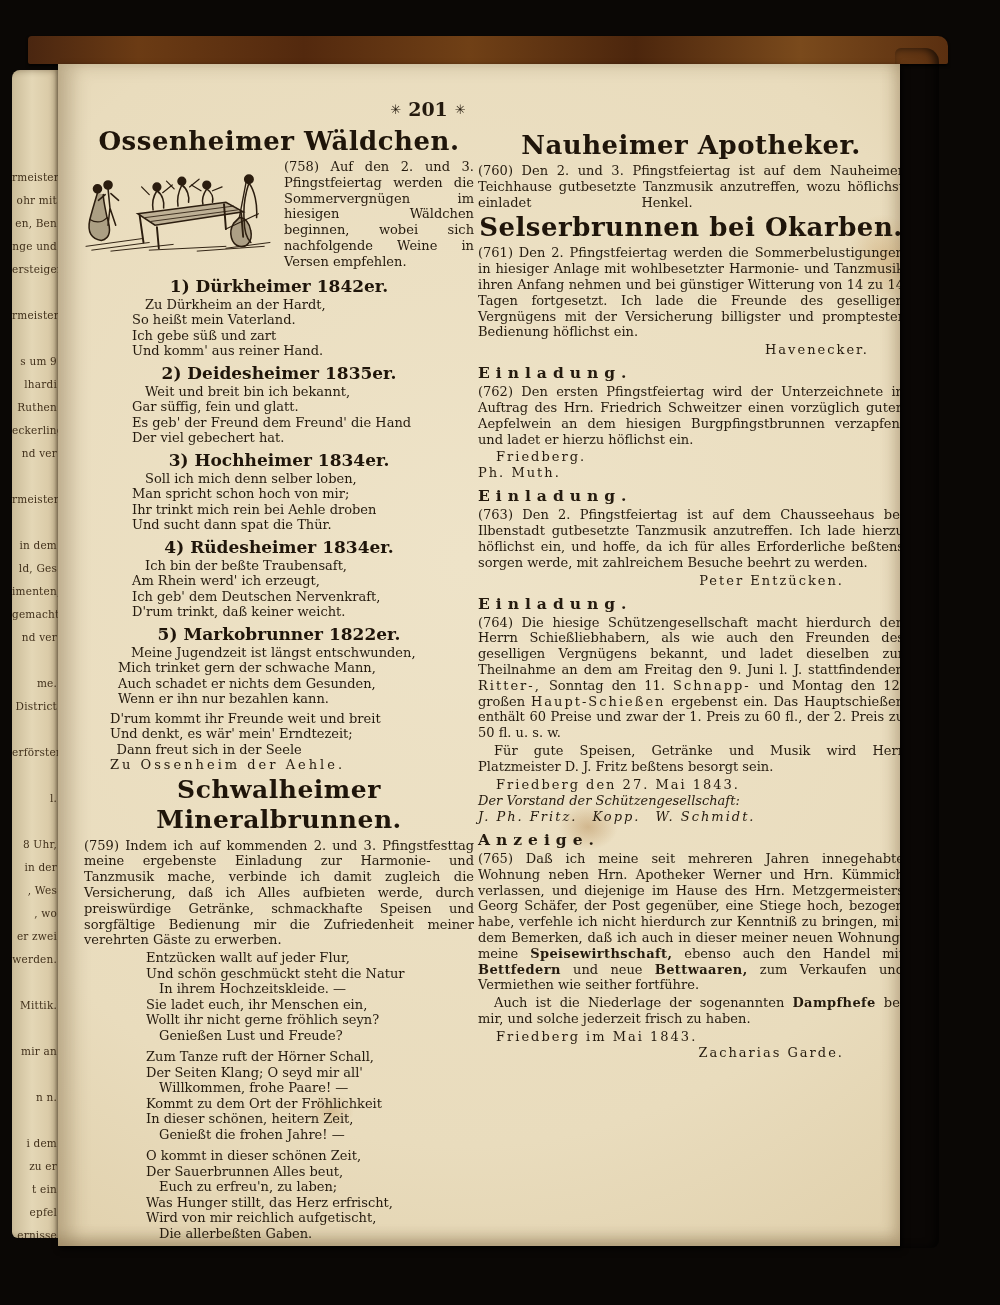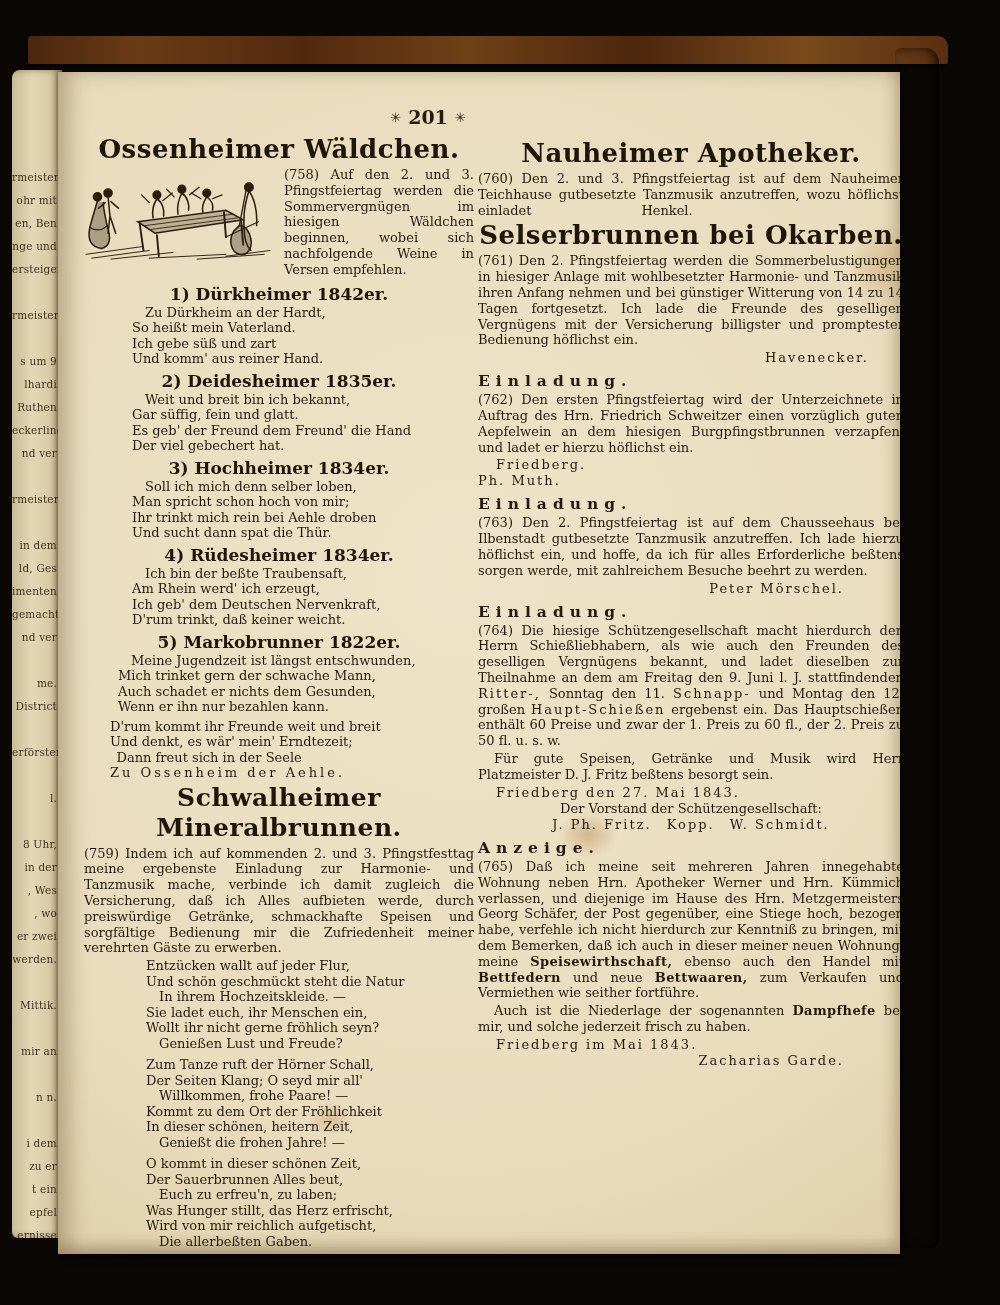--- a/index.html
+++ b/index.html
@@ -13,21 +13,21 @@
   .edge-right{position:absolute;left:895px;top:48px;width:44px;height:1200px;border-radius:6px 14px 8px 4px;
     background:linear-gradient(180deg,#6e3d16 0%,#4c260c 14%,#6b3b16 30%,#552c0e 46%,#73421a 62%,#4e280d 78%,#6838142 100%),
                linear-gradient(90deg,#5c3012,#3c1d08);
     box-shadow:inset -4px 0 8px rgba(0,0,0,.7);}
   
   .prev-page{position:absolute;left:12px;top:70px;width:50px;height:1168px;background:linear-gradient(90deg,#cbbc99,#e4d7b6 40%,#d7c7a3 85%,#b5a47e);
     border-radius:8px 0 0 6px;overflow:hidden;box-shadow:inset -6px 0 7px rgba(60,40,15,.45);}
   .prev-frag{white-space:pre-line;font-size:10.5px;line-height:23px;color:#41301b;text-align:right;
     padding:96px 5px 0 0;letter-spacing:.2px;}
   
-  .page{position:absolute;left:58px;top:72px;width:842px;height:1182px;overflow:hidden;
+  .page{position:absolute;left:58px;top:64px;width:842px;height:1182px;overflow:hidden;
     background:radial-gradient(ellipse 120% 90% at 48% 42%,#eee3c8 0%,#e9dcbd 55%,#ddcca6 85%,#cfbd93 100%);
     box-shadow:inset 14px 0 18px rgba(80,55,20,.25), inset -6px -8px 14px rgba(90,60,25,.28), 2px 3px 6px rgba(0,0,0,.8);
     color:#241a0e;}
   .stain{position:absolute;border-radius:50%;pointer-events:none;}
   .stain.s1{left:790px;top:150px;width:70px;height:90px;background:radial-gradient(closest-side,rgba(170,110,30,.28),rgba(170,110,30,0));}
   .stain.s2{left:500px;top:740px;width:60px;height:46px;background:radial-gradient(closest-side,rgba(150,90,20,.30),rgba(150,90,20,0));}
   .stain.s3{left:250px;top:1030px;width:46px;height:34px;background:radial-gradient(closest-side,rgba(160,100,25,.25),rgba(160,100,25,0));}
   
   .pn-row{position:absolute;left:250px;top:34px;width:240px;text-align:center;font-size:19px;font-weight:bold;color:#241a0e;}
   .pn-row .orn{font-family:"DejaVu Sans",sans-serif;font-size:13px;position:relative;top:-2px;padding:0 7px;}
@@ -38,21 +38,21 @@
   h1.art{font-size:26px;line-height:30px;margin:2px 0 3px 0;text-align:center;font-weight:bold;letter-spacing:.5px;color:#1f150a;}
   h2.spacedh{font-size:15.5px;margin:5px 0 2px 0;text-align:left;font-weight:bold;letter-spacing:6px;color:#241a0e;}
   h3.wine{font-size:17px;margin:4px 0 1px 0;text-align:center;font-weight:bold;color:#1f150a;}
   .body{font-size:13px;line-height:15.8px;text-align:justify;margin:0 0 2px 0;}
   .verse{font-size:13px;line-height:15.5px;white-space:pre-line;padding-left:48px;margin:0 0 2px 0;}
   .verse.tight{padding-left:34px;}
   .stanza{margin:0 0 6px 0;padding-left:62px;}
   .closingverse{padding-left:26px;margin-top:4px;}
   .gesperrt{letter-spacing:3px;}
   .gesperrt2{letter-spacing:2px;}
-  .center{text-align:center;}
+  .center{font-style:italic;}
   .right{text-align:right;}
   .sigline{font-size:13px;line-height:16px;}
   .pr35{padding-right:35px;}
   .pr60{padding-right:60px;}
   .row{display:flex;justify-content:space-between;font-size:13px;line-height:16px;flex-direction:column;}
   .indent{padding-left:18px;}
   .inline-gap{display:inline-block;width:110px;}
   .first-indent{text-indent:16px;}
   .woodcut{float:left;width:196px;height:92px;margin:3px 8px 0 -4px;}
   .dateline{font-size:13px;line-height:16.5px;}
@@ -235,21 +235,21 @@
 
       <h2 class="spacedh">Einladung.</h2>
       <p class="body">(762) Den ersten Pfingstfeiertag wird der Unterzeichnete in Auftrag des Hrn. Friedrich Schweitzer einen vorzüglich guten Aepfelwein an dem hiesigen Burgpfingstbrunnen verzapfen, und ladet er hierzu höflichst ein.</p>
       <div class="row">
         <span class="indent gesperrt2">Friedberg.</span>
         <span class="pr35 gesperrt2">Ph. Muth.</span>
       </div>
 
       <h2 class="spacedh">Einladung.</h2>
       <p class="body">(763) Den 2. Pfingstfeiertag ist auf dem Chausseehaus bei Ilbenstadt gutbesetzte Tanzmusik anzutreffen. Ich lade hierzu höflichst ein, und hoffe, da ich für alles Erforderliche beßtens sorgen werde, mit zahlreichem Besuche beehrt zu werden.</p>
-      <div class="sigline right pr60 gesperrt2">Peter Mörschel.</div>
+      <div class="sigline right pr60 gesperrt2">Peter Entzücken.</div>
 
       <h2 class="spacedh">Einladung.</h2>
       <p class="body"><span>(764) Die hiesige Schützengesellschaft macht hierdurch den Herrn Schießliebhabern, als wie auch den Freunden des geselligen Vergnügens bekannt, und ladet dieselben zur Theilnahme an dem am Freitag den 9. Juni l. J. stattfindenden </span><span class="gesperrt2">Ritter-,</span><span> Sonntag den 11. </span><span class="gesperrt2">Schnapp-</span><span> und Montag den 12. großen </span><span class="gesperrt2">Haupt-Schießen</span><span> ergebenst ein. Das Hauptschießen enthält 60 Preise und zwar der 1. Preis zu 60 fl., der 2. Preis zu 50 fl. u. s. w.</span></p>
       <p class="body first-indent">Für gute Speisen, Getränke und Musik wird Herr Platzmeister D. J. Fritz beßtens besorgt sein.</p>
       <div class="dateline indent gesperrt2">Friedberg den 27. Mai 1843.</div>
       <div class="sigline center">Der Vorstand der Schützengesellschaft:</div>
       <div class="sigline center gesperrt2">J. Ph. Fritz. Kopp. W. Schmidt.</div>
 
       <h2 class="spacedh">Anzeige.</h2>
       <p class="body"><span>(765) Daß ich meine seit mehreren Jahren innegehabte Wohnung neben Hrn. Apotheker Werner und Hrn. Kümmich verlassen, und diejenige im Hause des Hrn. Metzgermeisters Georg Schäfer, der Post gegenüber, eine Stiege hoch, bezogen habe, verfehle ich nicht hierdurch zur Kenntniß zu bringen, mit dem Bemerken, daß ich auch in dieser meiner neuen Wohnung, meine </span><b class="hard">Speisewirthschaft,</b><span> ebenso auch den Handel mit </span><b class="hard">Bettfedern</b><span> und neue </span><b class="hard">Bettwaaren,</b><span> zum Verkaufen und Vermiethen wie seither fortführe.</span></p>

